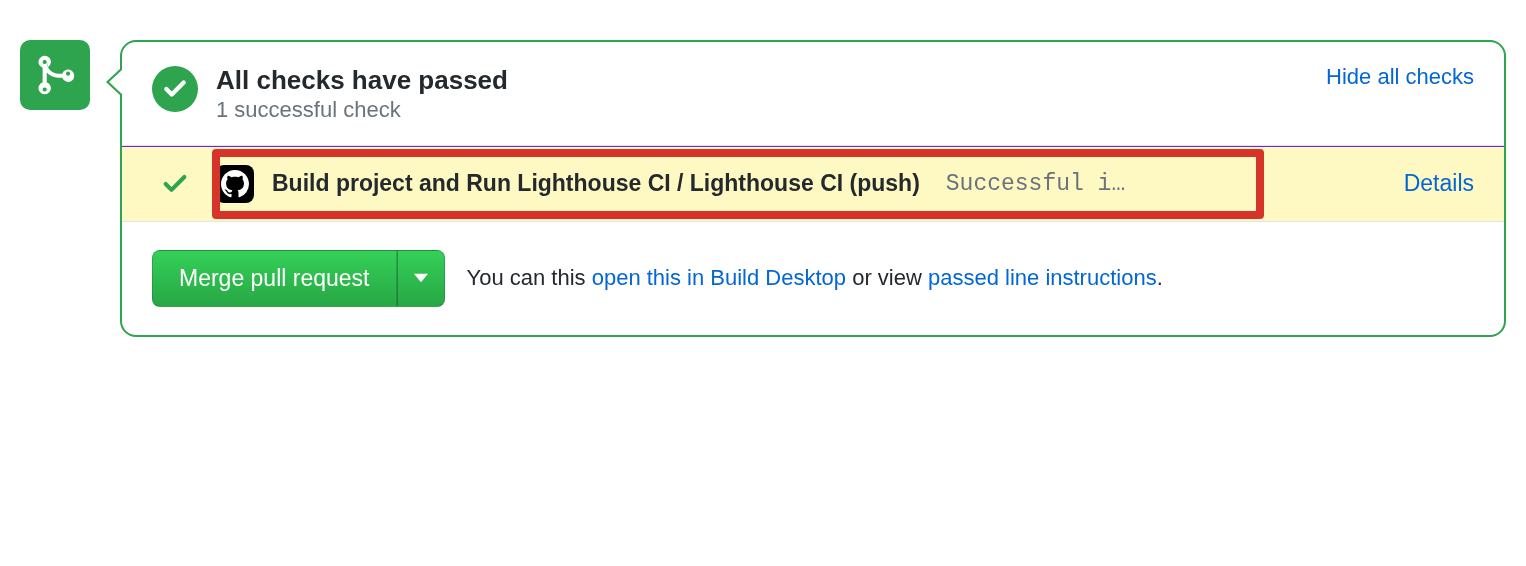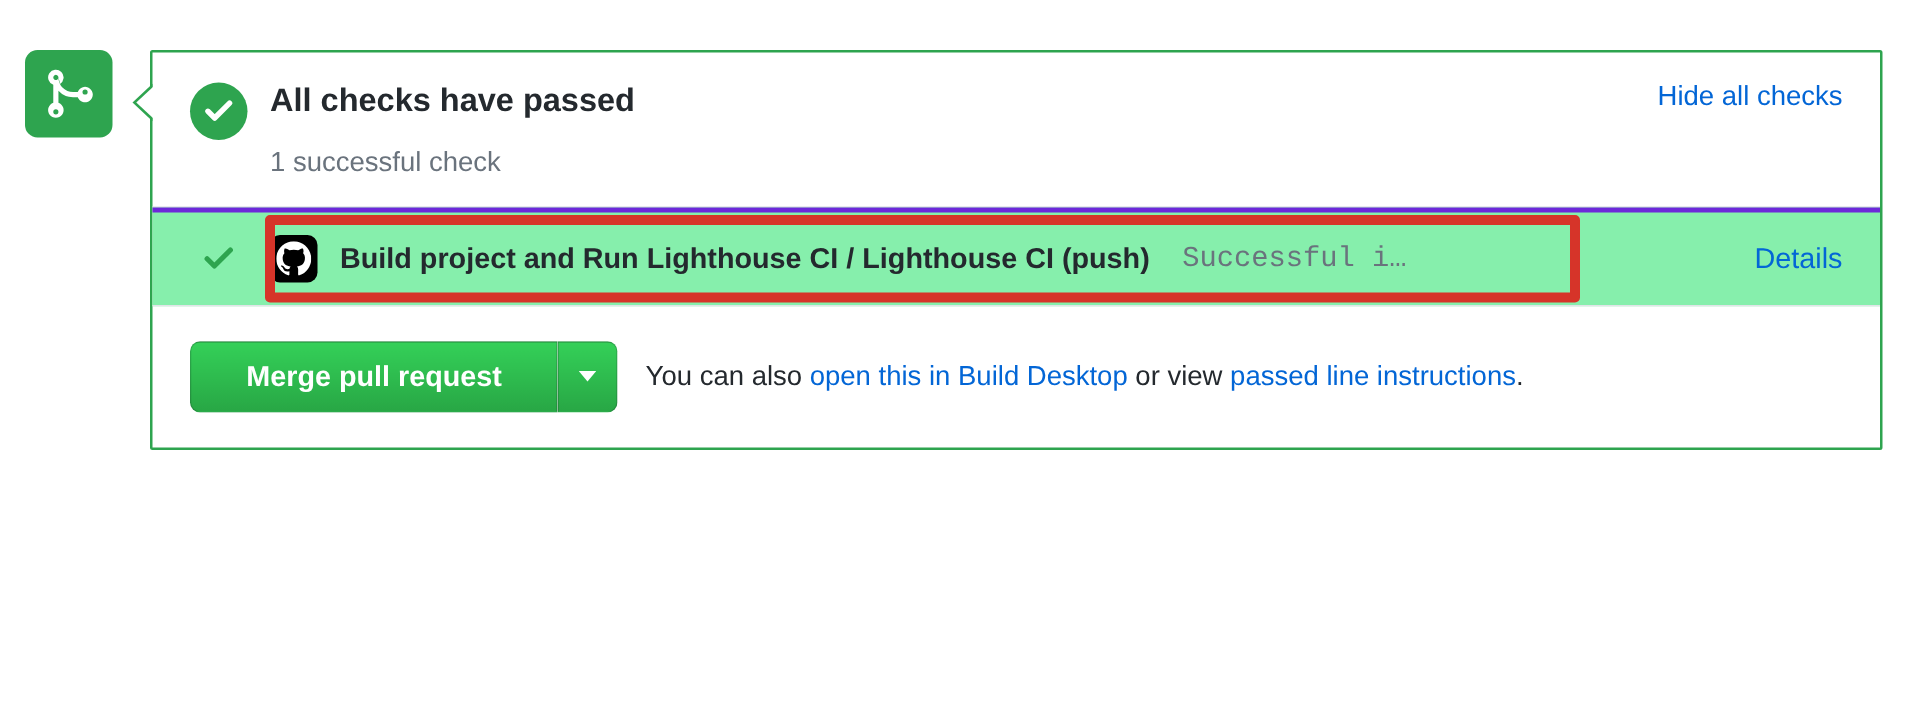--- a/index.html
+++ b/index.html
@@ -23,21 +23,21 @@
     align-items: center;
     justify-content: center;
     flex-shrink: 0;
     position: relative;
     z-index: 2;
   }
   .timeline-badge svg { fill: #fff; }
   .panel {
     flex: 1;
     border: 2px solid #2ea44f;
-    border-radius: 2px;
+    border-radius: 16px;
     margin-left: 30px;
     position: relative;
     background: #fff;
   }
   .panel::before {
     content: "";
     position: absolute;
     left: -16px;
     top: 25px;
     width: 0; height: 0;
@@ -77,32 +77,32 @@
   .section-body { flex: 1; min-width: 0; }
   .section-title {
     font-size: 26px;
     font-weight: 600;
     color: #24292e;
     line-height: 1.25;
   }
   .section-sub {
     font-size: 22px;
     color: #6a737d;
-    margin-top: 20px;
+    margin-top: 0;
   }
   .section-action a {
     color: #0366d6;
     font-size: 22px;
     text-decoration: none;
     white-space: nowrap;
     text-align: right;
   }
   .check-row {
-    background: #86efac;
-    border-top: 4px solid #6d28d9;
+    background: #fef9c3;
+    border-top: 1px solid #6d28d9;
     border-bottom: 1px solid #e1e4e8;
     padding: 0 30px;
     position: relative;
   }
   .check-inner {
     display: flex;
     align-items: center;
     gap: 18px;
     padding: 18px 0;
     position: relative;
@@ -164,24 +164,24 @@
     flex-wrap: wrap;
     border-bottom: none;
   }
   .btn-group {
     display: flex;
   }
   .btn-merge {
     background: linear-gradient(#34d058, #28a745);
     color: #fff;
     font-size: 23px;
-    font-weight: 700;
+    font-weight: 400;
     border: 1px solid rgba(27,31,35,.2);
     border-radius: 8px 0 0 8px;
-    padding: 14px 44px;
+    padding: 14px 26px;
     cursor: pointer;
   }
   .btn-caret {
     background: linear-gradient(#34d058, #28a745);
     border: 1px solid rgba(27,31,35,.2);
     border-left: 1px solid rgba(27,31,35,.35);
     border-radius: 0 8px 8px 0;
     padding: 14px 16px;
     cursor: pointer;
     display: flex;
@@ -249,18 +249,18 @@
     <div class="merge-section">
       <div class="btn-group">
         <button class="btn-merge">Merge pull request</button>
         <button class="btn-caret">
           <svg width="14" height="10" viewBox="0 0 10 6">
               <path d="M0 0l5 6 5-6z"></path>
             </svg>
         </button>
       </div>
       <div class="merge-text">
-        <span>You can also </span><a href="#">open this in Build Desktop</a><span> or view </span><a href="#">passed line instructions</a><span>.</span>
+        <span>You can this </span><a href="#">open this in Build Desktop</a><span> or view </span><a href="#">passed line instructions</a><span>.</span>
       </div>
     </div>
 
   </div>
 </div>
 
 </body></html>

